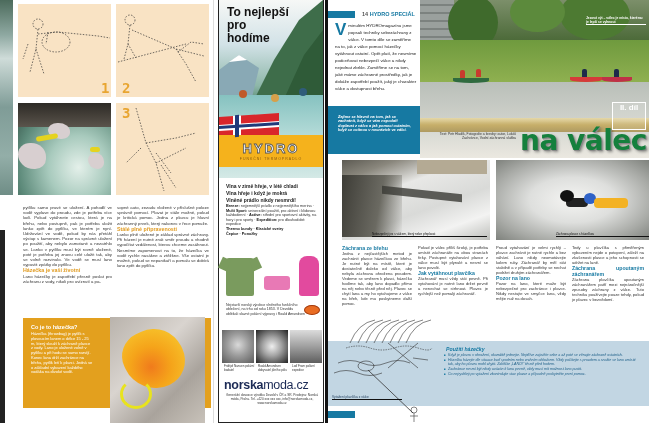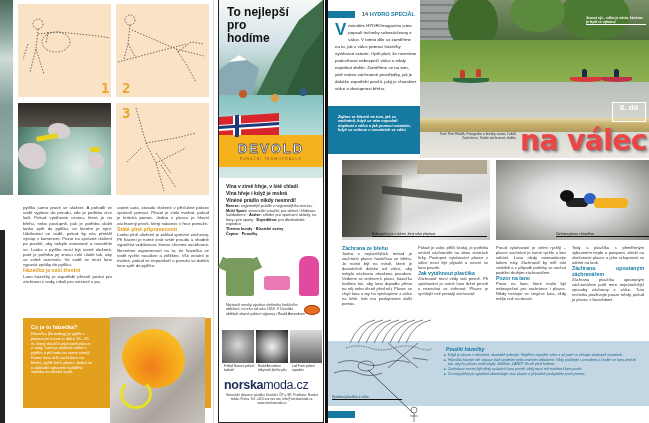--- a/index.html
+++ b/index.html
@@ -87,23 +87,23 @@
     background: linear-gradient(180deg, #7c8f6a 0%, #4d6b3a 25%, #6b8a45 45%, #9fb46c 62%, #c4c9bd 78%, #d8dad4 84%, #ebe8e0 100%); }
   .building { position: absolute; left: 0; top: 0; width: 34px; height: 60px; background: repeating-linear-gradient(0deg, #9aa09d 0 6px, #7c827f 6px 8px); }
   .tree { position: absolute; border-radius: 50%; }
   .canoe { position: absolute; height: 5px; border-radius: 0 0 50% 50%; }
   .paddler { position: absolute; width: 5px; height: 8px; border-radius: 2px 2px 0 0; }
   .weir-band { position: absolute; left: 0; top: 118px; width: 229px; height: 14px; background: linear-gradient(180deg, #e9d9a2 0%, #c6a95a 50%, #a8904e 100%); opacity: .85; }
   .hero-caption { position: absolute; left: 166px; top: 16px; width: 60px; font-size: 3.3px; line-height: 4px; color: #fff; font-weight: bold; border-bottom: 0.6px solid #fff; }
 
   .big-title-1 { position: absolute; left: 96px; top: 94px; font-size: 28px; font-weight: bold; color: #f3f3f3; letter-spacing: -0.5px;
     text-shadow: 1px 1px 0 #888, 2px 2px 3px rgba(0,0,0,.4); font-family: "DejaVu Sans", sans-serif; }
-  .big-title-2 { position: absolute; left: 192px; top: 124px; font-size: 28px; font-weight: bold; color: #ef4444; letter-spacing: -0.5px;
+  .big-title-2 { position: absolute; left: 192px; top: 124px; font-size: 28px; font-weight: bold; color: #15803d; letter-spacing: -0.5px;
     text-shadow: 1px 1px 0 #888, 2px 2px 3px rgba(0,0,0,.4); font-family: "DejaVu Sans", sans-serif; }
-  .part-box { position: absolute; left: 284px; top: 102px; width: 34px; height: 20px; border: 1px solid #fff; background: rgba(255,255,255,.12); color: #fff; font-size: 8px; font-weight: bold; text-align: center; line-height: 10px; }
+  .part-box { position: absolute; left: 284px; top: 102px; width: 34px; height: 28px; border: 1px solid #fff; background: rgba(255,255,255,.12); color: #fff; font-size: 8px; font-weight: bold; text-align: center; line-height: 10px; }
   .byline { position: absolute; left: 110px; top: 132px; width: 78px; font-size: 3.4px; line-height: 4px; color: #333; text-align: right; }
 
   .weir-photo { position: absolute; left: 14px; top: 160px; width: 148px; height: 80px; overflow: hidden;
     background: linear-gradient(160deg, #5c5a52 0%, #8a877d 15%, #e8e8e6 35%, #d9dad8 60%, #f3f3f2 80%, #bcbdb9 100%); }
   .weir-house { position: absolute; left: 75px; top: 0; width: 70px; height: 14px; background: #b4aa94; }
   .weir-dark { position: absolute; left: 0; top: 15px; width: 60px; height: 62px; background: linear-gradient(100deg, #3d3c36 0%, #6b6a62 60%, transparent 100%); }
   .weir-shelf { position: absolute; left: 40px; top: 30px; width: 80px; height: 8px; background: #3a3a34; transform: skewY(6deg); opacity: .8; }
   .photo-caption-line { position: absolute; bottom: 3px; height: 4px; border-bottom: 0.6px solid #111; font-size: 3px; line-height: 3px; color: #111; }
 
   .swim-photo { position: absolute; left: 168px; top: 160px; width: 153px; height: 80px; overflow: hidden;
@@ -214,21 +214,21 @@
         <div class="kayaker" style="left:80px;top:88px;background:#2f5c7a;"></div>
         <div class="ad-title">
           <span>To nejlepší</span><br>
           <span>pro</span><br>
           <span>hodíme</span>
         </div>
         <div class="flag"></div>
         <div class="flag-cross-v"></div>
         <div class="flag-cross-h"></div>
         <div class="devold-band"></div>
-        <div class="devold-logo">DEVOLD</div>
+        <div class="devold-logo">HYDRO</div>
         <div class="devold-sub">FUNKČNÍ TERMOPRÁDLO</div>
       </div>
 
       <div class="ad-tagline">
         <span>Vlna v zimě hřeje, v létě chladí</span><br>
         <span>Vlna hřeje i když je mokrá</span><br>
         <span>Vlněné prádlo nikdy nesmrdí!</span>
       </div>
 
       <div class="ad-body">

